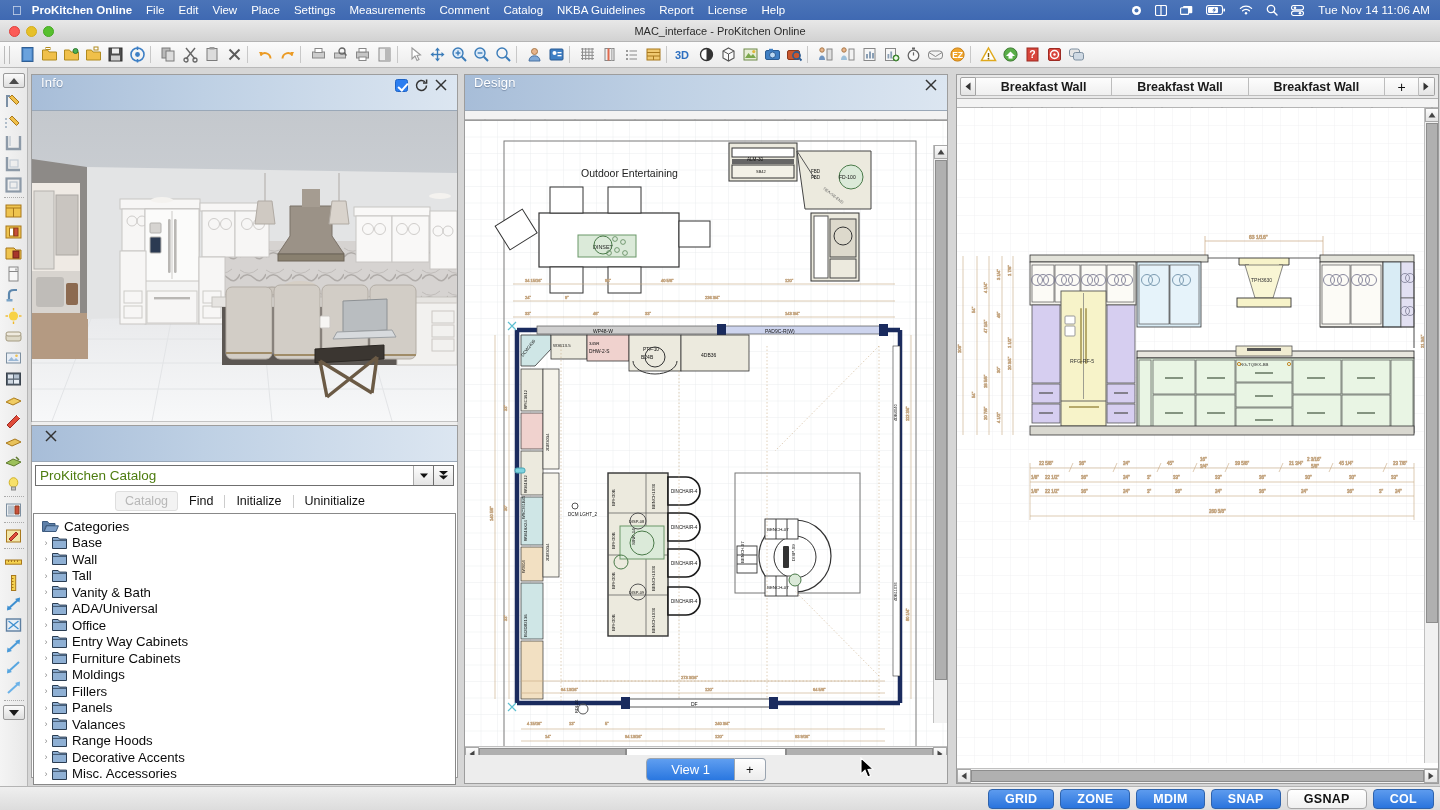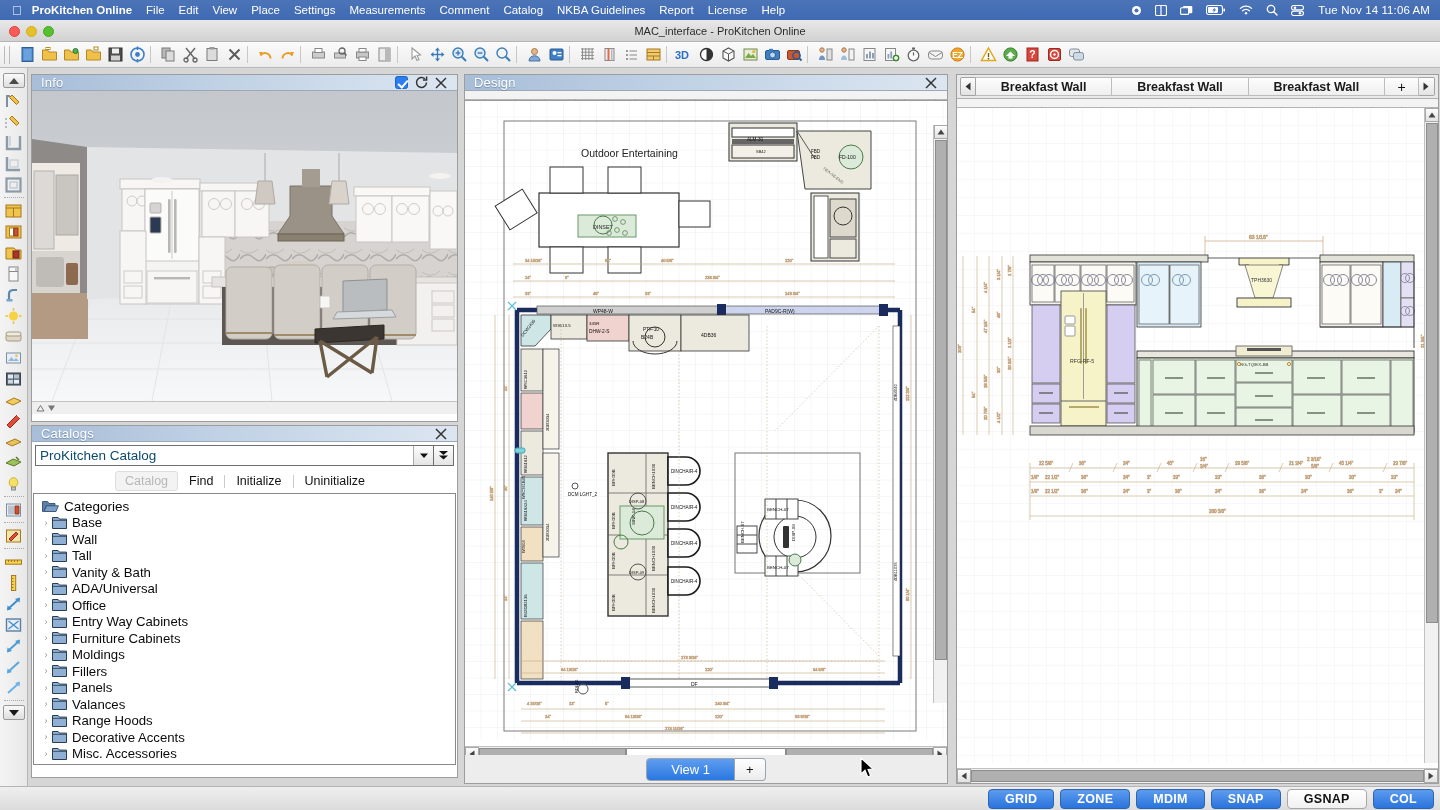--- a/index.html
+++ b/index.html
@@ -58,39 +58,39 @@
     display: flex; flex-direction: column; align-items: center; padding-top: 3px;
   }
   .lbtn { width: 24px; height: 21px; display: flex; align-items: center; justify-content: center; }
   .lsep { width: 20px; height: 1px; border-top: 1px dotted #aaa; margin: 2px 0; }
   .scrollarrow { width: 22px; height: 15px; background: linear-gradient(#fafafa,#dedede);
       border: 1px solid #999; border-radius: 2px; display:flex; align-items:center; justify-content:center; margin: 2px 0;}
 
   
   .panel { position: absolute; background: #fff; border: 1px solid #9d9d9d; }
   .panel-head {
-    height: 16px; background: linear-gradient(90deg,#a7bdd8 0%, #bed0e4 40%, #dce6f1 100%);
-    display: flex; align-items: center; padding: 0 6px 0 9px;
+    height: 36px; background: linear-gradient(90deg,#a7bdd8 0%, #bed0e4 40%, #dce6f1 100%);
+    display: flex; padding: 0 6px 0 9px;
     border-bottom: 1px solid #9aa8b8;
   }
   .panel-head .ptitle { font-size: 13px; color: #fff; text-shadow: 0 1px 1px rgba(80,100,130,.6); flex: 1; letter-spacing:.2px;}
   .phbtn { width: 20px; height: 20px; display: inline-flex; align-items: center; justify-content: center; }
   .chk { width: 13px; height: 13px; background: #2c7ef0; border-radius: 2.5px; position: relative; border: .5px solid #1f63c4;}
   .chk:after { content: ""; position: absolute; left: 4px; top: 1px; width: 4px; height: 8px;
     border: solid #fff; border-width: 0 2px 2px 0; transform: rotate(42deg); }
 
   
   #info-panel { left: 31px; top: 74px; width: 427px; height: 348px; }
   .info-body { width: 100%; height: 310px; position: relative; overflow: hidden; background: #c9cdd2; }
   .info-footer { height: 13px; background: #efefef; border-top: 1px solid #c3c3c3; display:flex; align-items:center; padding:0 3px; }
 
   
   #catalogs-panel { left: 31px; top: 425px; width: 427px; height: 353px; }
   .cat-combo { margin: 3px 3px 0 3px; height: 21px; border: 1px solid #6f6f6f; background: #fff;
-    display: flex; align-items: center; font-size: 13.5px; color: #0c4a6e; padding-left: 4px; }
+    display: flex; align-items: center; font-size: 13.5px; color: #4d7c0f; padding-left: 4px; }
   .cat-combo .val { flex: 1; }
   .combo-arrow { width: 20px; height: 19px; display: flex; align-items: center; justify-content: center;
     border-left: 1px solid #aaa; background: linear-gradient(#fdfdfd,#e4e4e4); }
   .combo-arrow2 { width: 20px; height: 19px; display: flex; align-items: center; justify-content: center;
     border-left: 1px solid #6f6f6f; background: linear-gradient(#fdfdfd,#e4e4e4);}
   .cat-tabs { display: flex; align-items: center; justify-content: center; gap: 2px;
     height: 22px; margin-top: 4px; padding: 0 4px; }
   .cat-tab { font-size: 12.5px; padding: 2px 9px; border-radius: 3px; color: #111; white-space: nowrap;}
   .cat-tab.disabled { color: #b7b7b7; background: #f3f3f3; border: 1px solid #dedede; }
   .cat-tabdiv { width: 1px; height: 13px; background: #ccc; }
@@ -950,21 +950,20 @@
     <div class="info-footer">
       <svg width="22" height="9" viewBox="0 0 22 9">
           <path d="M2 7 L5.5 1.5 L9 7z" fill="none" stroke="#777"></path>
           <path d="M13 1.5 L20 1.5 L16.5 7z" fill="#777"></path>
         </svg>
     </div>
   </div>
 
   <div class="panel" id="catalogs-panel">
     <div class="panel-head">
-      <span class="ptitle">Catalogs</span>
       <span class="phbtn">
         <svg width="14" height="14" viewBox="0 0 14 14">
             <line x1="2" y1="2" x2="12" y2="12" stroke="#333" stroke-width="1.5"></line>
             <line x1="12" y1="2" x2="2" y2="12" stroke="#333" stroke-width="1.5"></line>
           </svg>
       </span>
     </div>
 
     <div class="cat-combo">
       <span class="val">ProKitchen Catalog</span>

